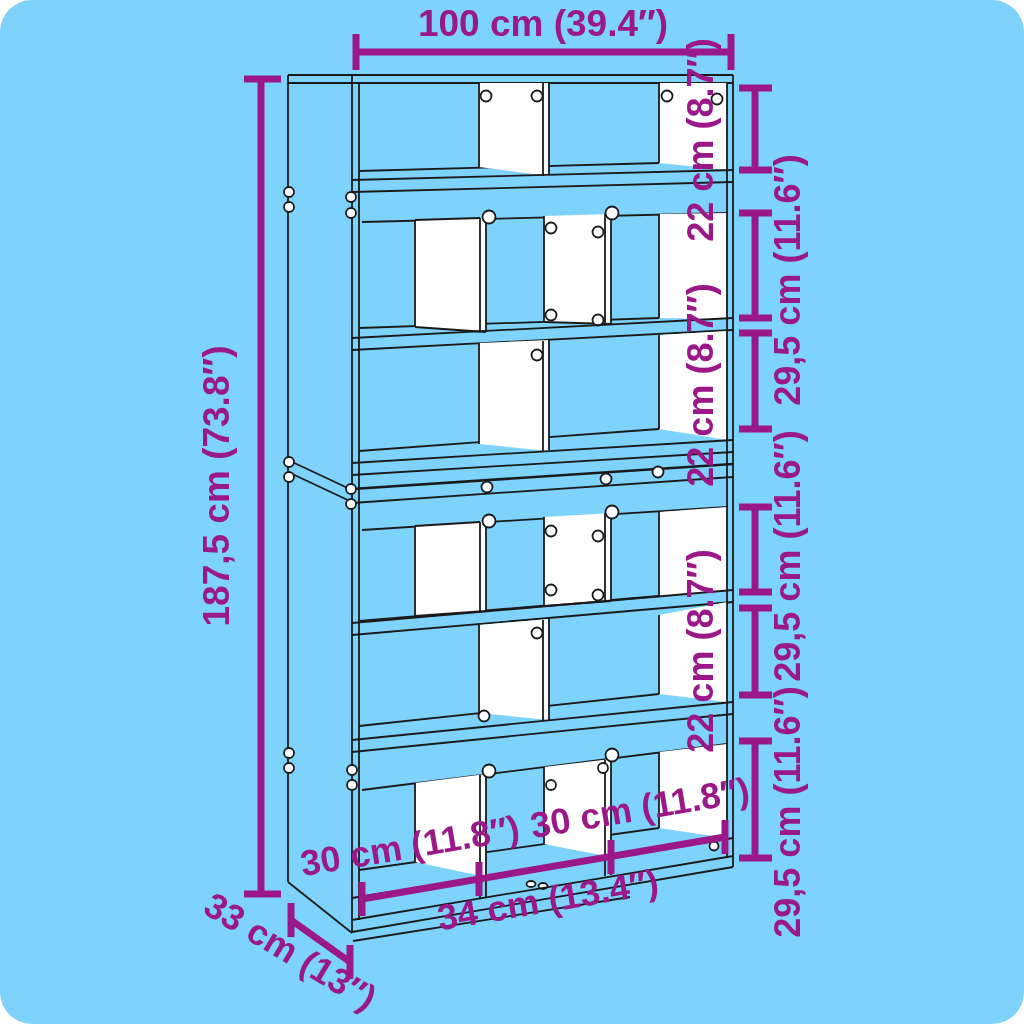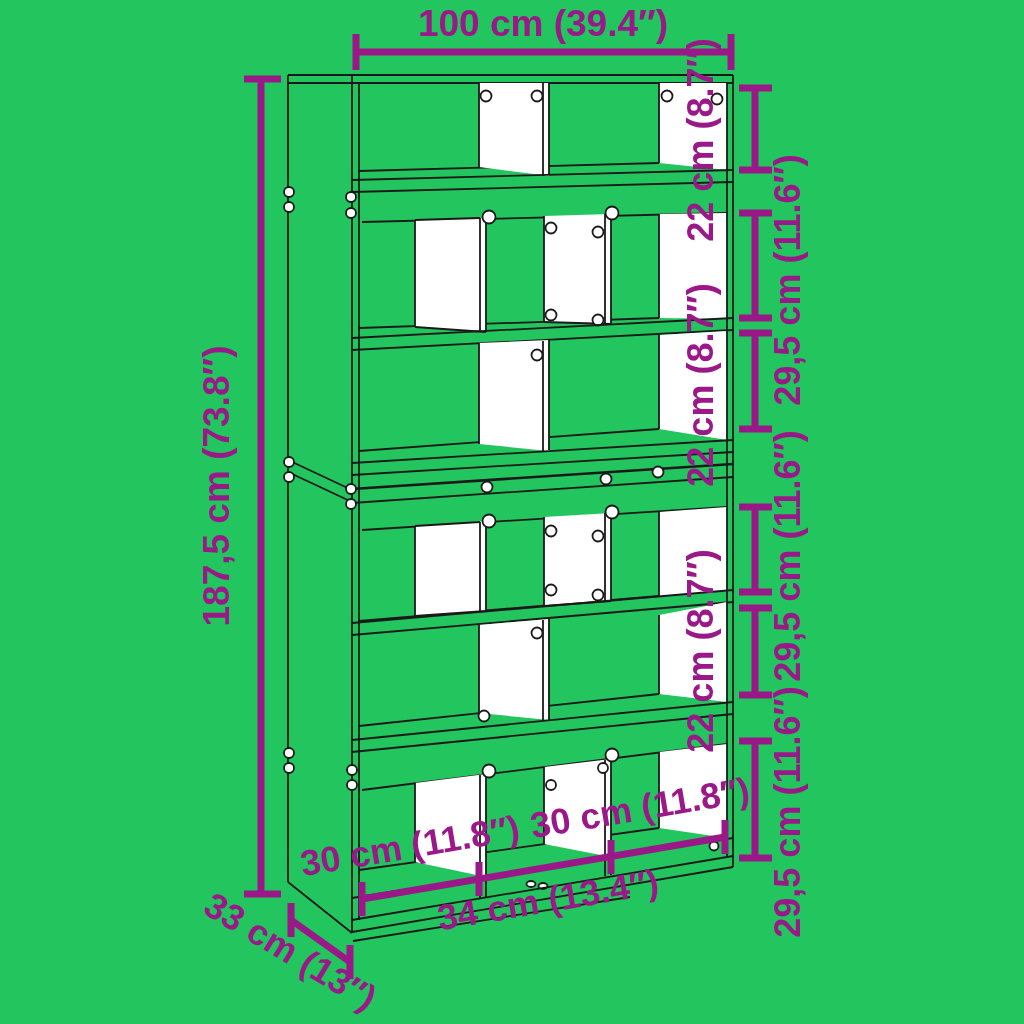--- a/index.html
+++ b/index.html
@@ -1,16 +1,16 @@
 <!DOCTYPE html>
 <html><head>
 <meta charset="utf-8">
 <style>
   html,body{margin:0;padding:0;background:#ffffff;}
-  .stage{position:relative;width:1024px;height:1024px;background:#22c55e;overflow:hidden;}
+  .stage{position:relative;width:1024px;height:1024px;background:#7dd3fc;overflow:hidden;border-radius:32px;}
   svg{display:block;}
   .blk{stroke:#1A1A1A;stroke-width:1.8;fill:none;}
   .blk-thick{stroke:#1A1A1A;stroke-width:2.6;fill:none;}
   .panel{fill:#ffffff;stroke:none;}
   .hole{fill:#ffffff;stroke:#1A1A1A;stroke-width:1.8;}
   .dim{stroke:#9B1889;stroke-width:7;fill:none;}
   .dimtxt{fill:#9B1889;font-family:"Liberation Sans","DejaVu Sans",sans-serif;
           font-weight:700;font-size:36px;text-anchor:middle;}
   .dimtxt-lg{font-size:37px;}
 </style>

